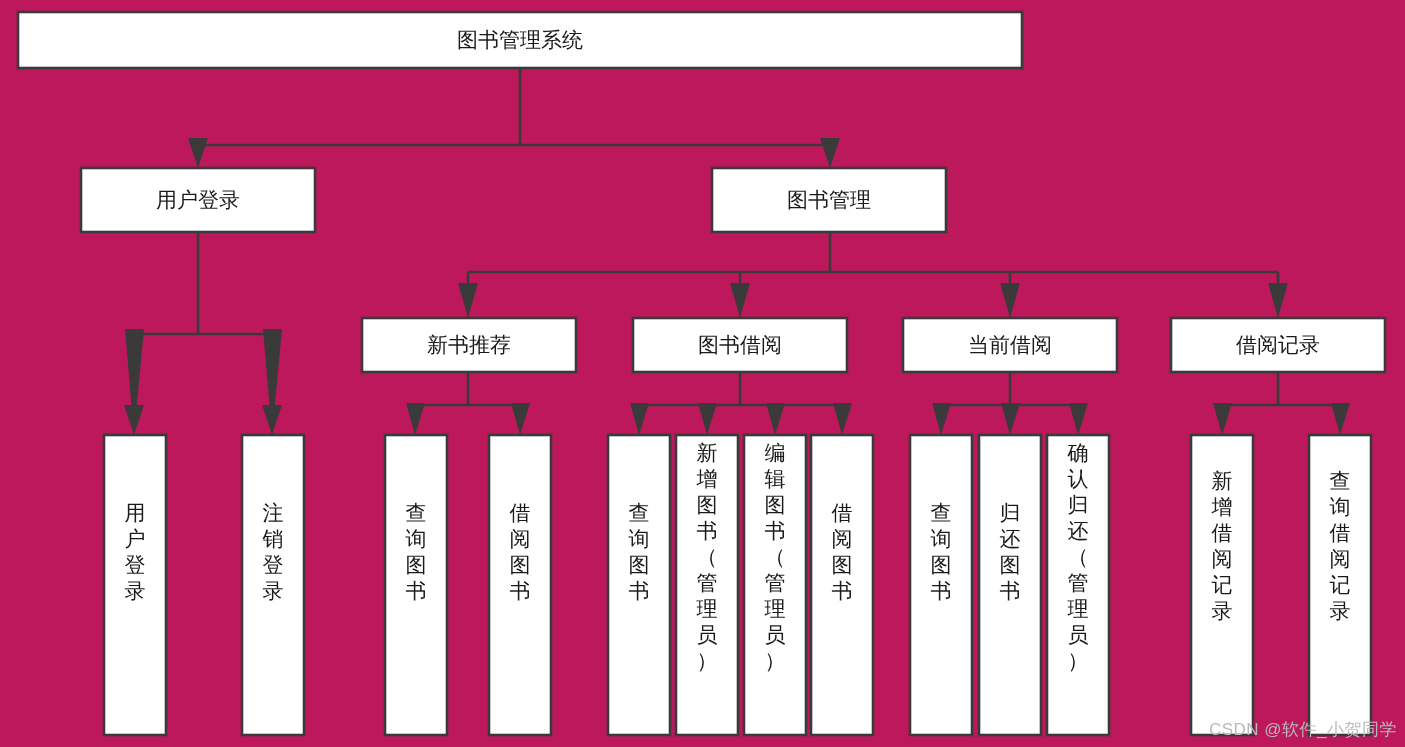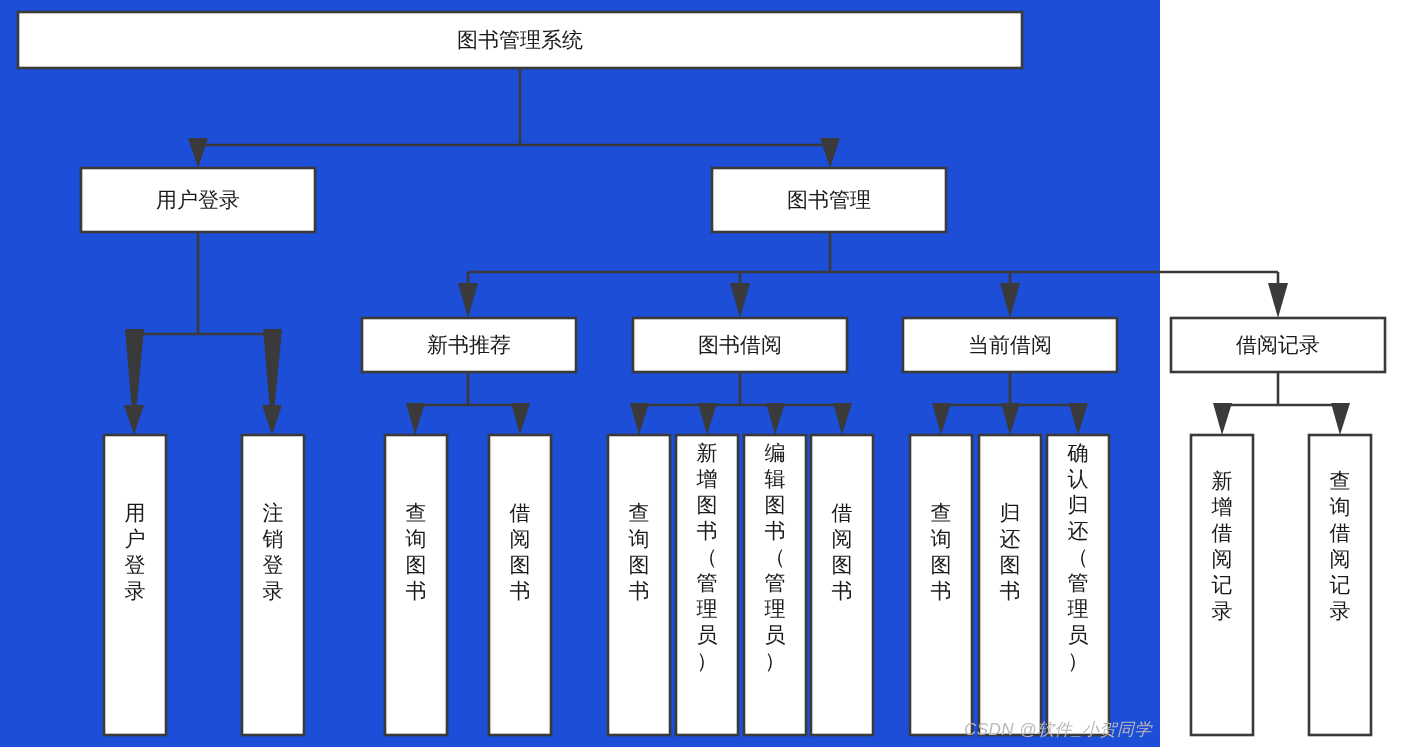--- a/index.html
+++ b/index.html
@@ -8,23 +8,23 @@
     background: #ffffff;
   }
   body {
     width: 1405px;
     height: 747px;
     font-family: "Liberation Sans", "DejaVu Sans", sans-serif;
     overflow: hidden;
   }
   #diagram-root {
     position: relative;
-    width: 1160px;
+    width: 1405px;
     height: 747px;
-    background: #1d4ed8;
+    background: #be185d;
   }
   svg.flow {
     position: absolute;
     left: 0;
     top: 0;
     width: 1405px;
     height: 747px;
   }
   .node-box {
     fill: #ffffff;
@@ -57,21 +57,20 @@
   .watermark {
     position: absolute;
     right: 8px;
     bottom: 6px;
     font-family: "Liberation Sans", "DejaVu Sans", sans-serif;
     font-size: 17px;
     color: #b9b9b9;
     letter-spacing: 0.5px;
     white-space: nowrap;
     user-select: none;
-    font-style: italic;
   }
 </style>
 </head>
 <body>
 
 <div id="diagram-root">
 
   <svg class="flow" viewBox="0 0 1405 747" xmlns="http://www.w3.org/2000/svg">
 
     <g>

